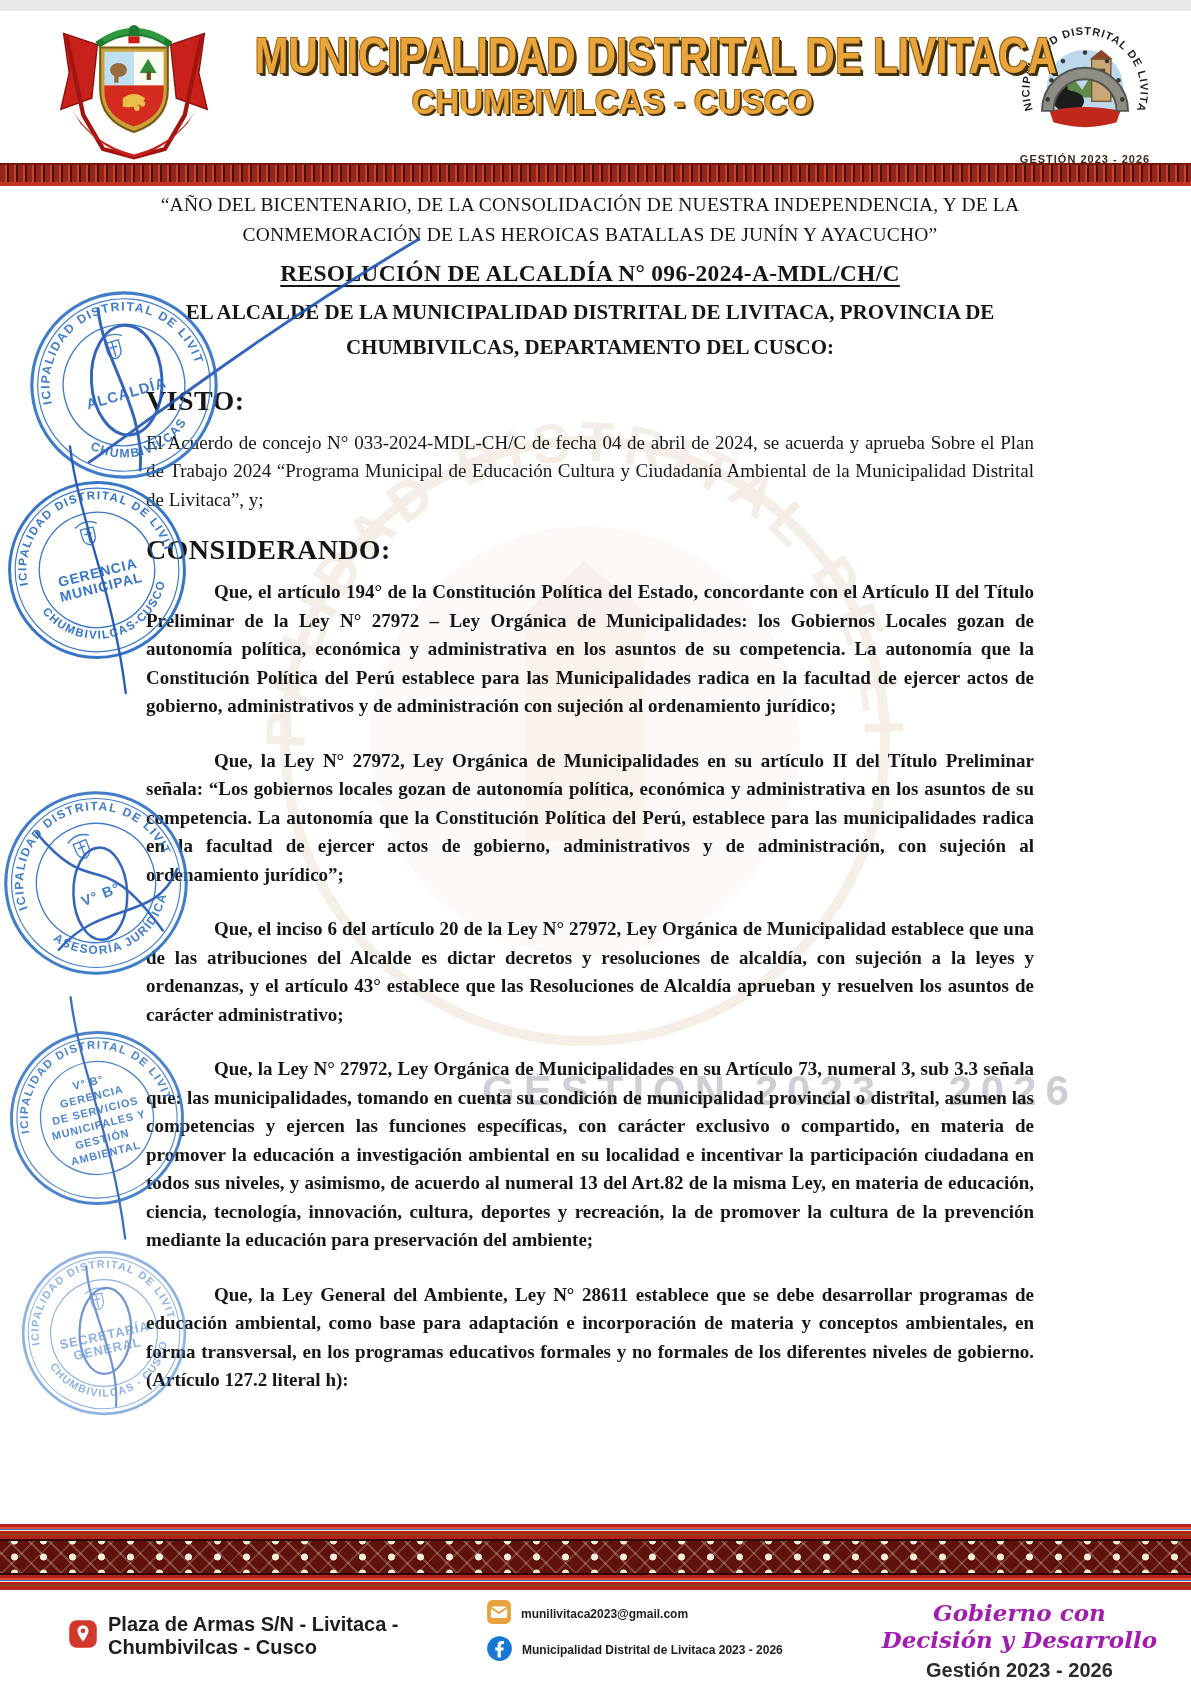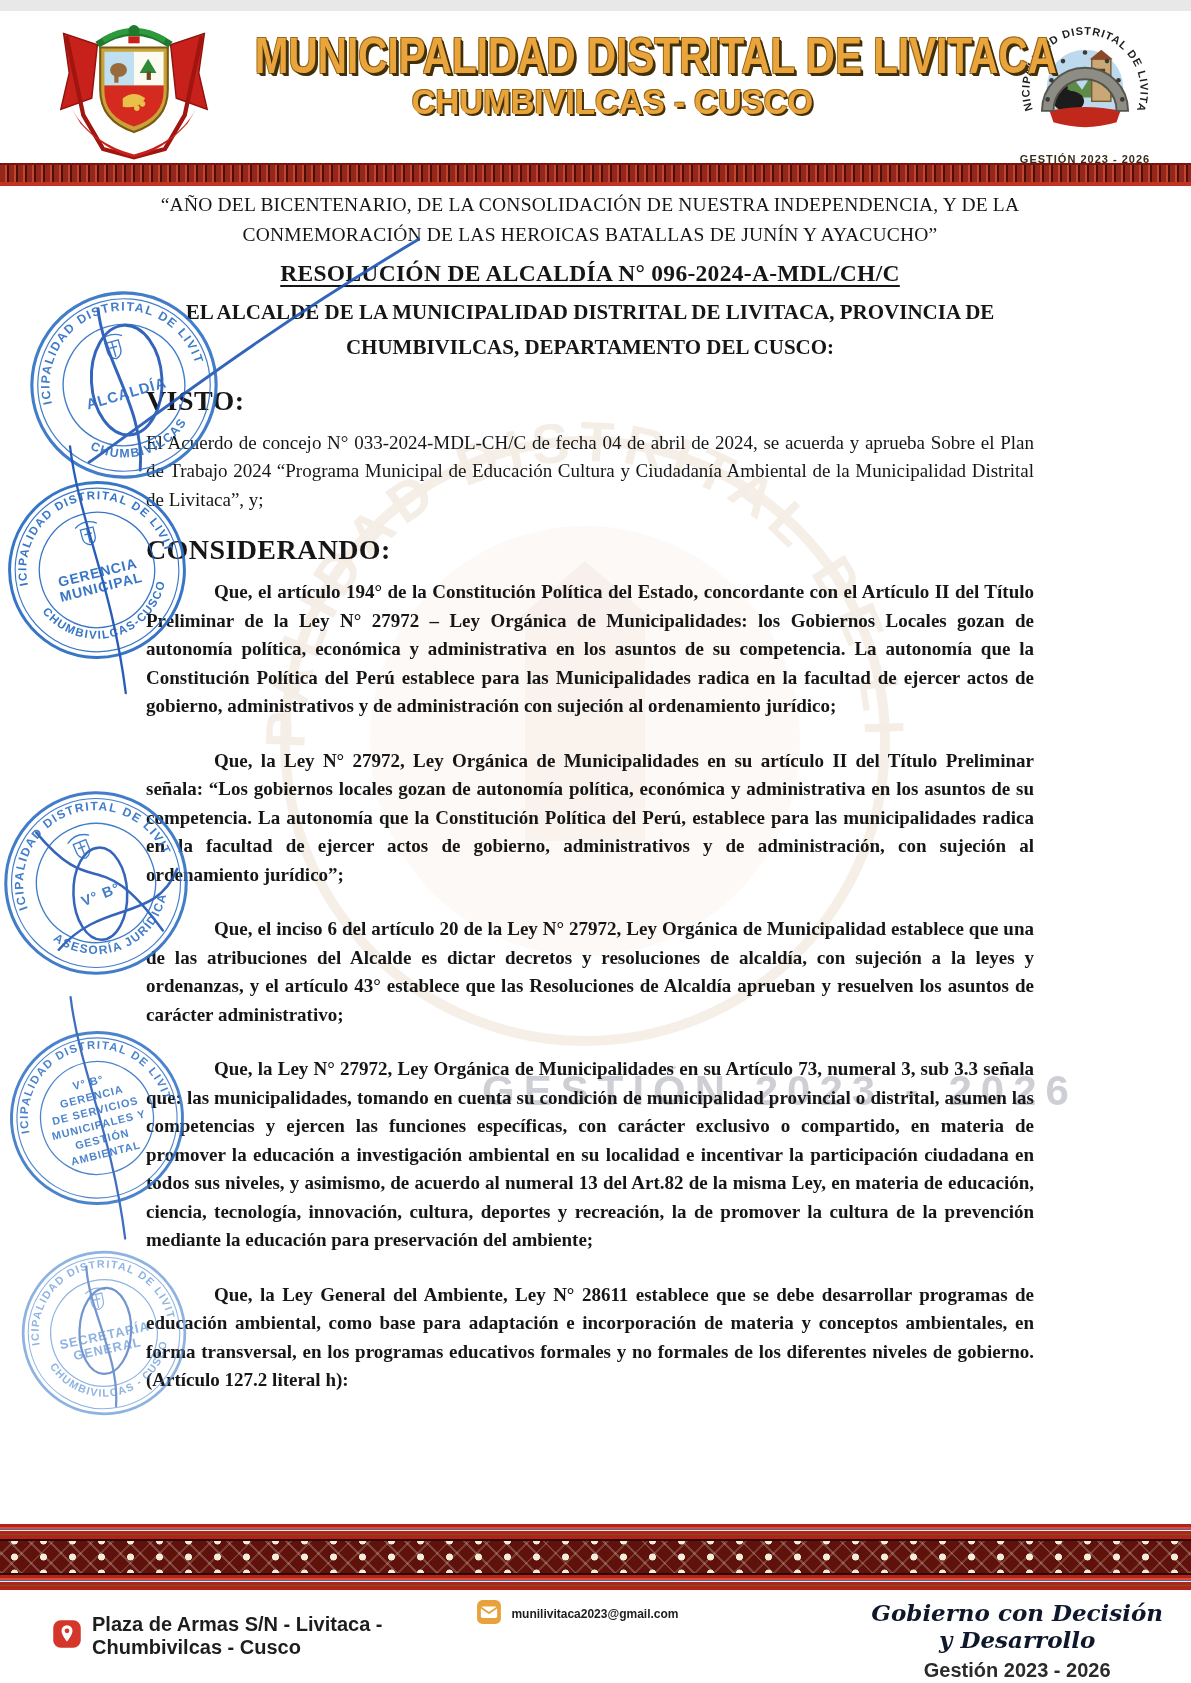--- a/index.html
+++ b/index.html
@@ -55,28 +55,28 @@
   .bb-mid{height:32px;background-color:#5f120c;
       background-image:
         radial-gradient(circle,#f3ecd8 0 3.2px,rgba(0,0,0,0) 3.8px),
         radial-gradient(circle,#1a1a1a 0 1.6px,rgba(0,0,0,0) 2.2px),
         repeating-linear-gradient(45deg,rgba(255,255,255,.22) 0 2px,rgba(0,0,0,0) 2px 14px),
         repeating-linear-gradient(-45deg,rgba(240,220,170,.20) 0 2px,rgba(0,0,0,0) 2px 14px);
       background-size:29px 16px,29px 16px,auto,auto;
       background-position:0 8px,0 8px,0 0,0 0;
       border-top:2px solid #2b0805;border-bottom:2px solid #2b0805;}
 
-  .footer-info{position:absolute;top:1588px;left:0;right:0;display:flex;align-items:flex-start;
+  .footer-info{position:absolute;top:1588px;left:16px;right:0;display:flex;align-items:flex-start;
       font-family:"Liberation Sans",sans-serif;color:#1d1d1d;justify-content:center;}
   .f-left{flex:0 0 40%;display:flex;align-items:center;gap:10px;padding-left:52px;box-sizing:border-box;
       font-size:20px;font-weight:bold;margin-top:14px;}
   .f-center{flex:0 0 33%;font-size:12px;font-weight:bold;}
   .f-row{display:flex;align-items:center;gap:9px;margin-bottom:7px;}
   .f-right{flex:1 1 auto;text-align:center;padding-right:26px;}
-  .slogan{font-family:"DejaVu Serif",serif;font-style:italic;font-weight:bold;font-size:23px;color:#0f172a;}
+  .slogan{font-family:"DejaVu Serif",serif;font-style:italic;font-weight:bold;font-size:23px;color:#a21caf;}
   .gestion{font-size:20px;font-weight:bold;color:#2b2b2b;margin-top:6px;}
   .ic{flex:0 0 auto;display:inline-block;}
 </style>
 </head>
 <body>
 
 <div class="page">
 
   <header class="header">
     <div class="coat">
@@ -342,20 +342,29 @@
       <div class="f-row">
         <span class="ic">
           <svg width="26" height="26" viewBox="0 0 24 24">
             <rect x="1" y="1" width="22" height="22" rx="5" fill="#e8a23c"></rect>
             <rect x="4.5" y="7" width="15" height="10.5" rx="1.5" fill="#fff"></rect>
             <path d="M4.5 7.8 L12 13 L19.5 7.8" fill="none" stroke="#e8a23c" stroke-width="1.6"></path>
           </svg>
         </span>
         <span>munilivitaca2023@gmail.com</span>
       </div>
+      <div class="f-row">
+        <span class="ic">
+          <svg width="27" height="27" viewBox="0 0 24 24">
+            <circle cx="12" cy="12" r="11" fill="#1877d2"></circle>
+            <path d="M13.2 20 v-6.2 h2.2 l.4-2.6 h-2.6 V9.4 c0-.8.4-1.5 1.6-1.5 h1.2 V5.6 c-.5-.1-1.4-.2-2.2-.2 -2.2 0-3.5 1.3-3.5 3.6 v2.2 H8.2 v2.6 h2.1 V20 z" fill="#fff"></path>
+          </svg>
+        </span>
+        <span>Municipalidad Distrital de Livitaca  2023 - 2026</span>
+      </div>
     </div>
 
     <div class="f-right">
       <div class="slogan">Gobierno con Decisión y Desarrollo</div>
       <div class="gestion">Gestión 2023 - 2026</div>
     </div>
   </div>
 
 </div>
 

